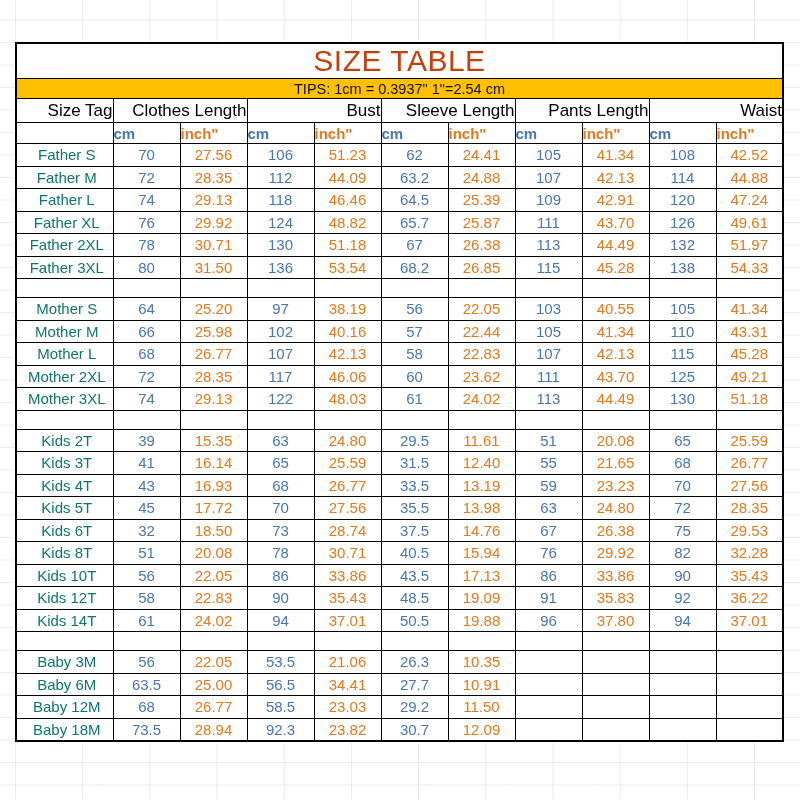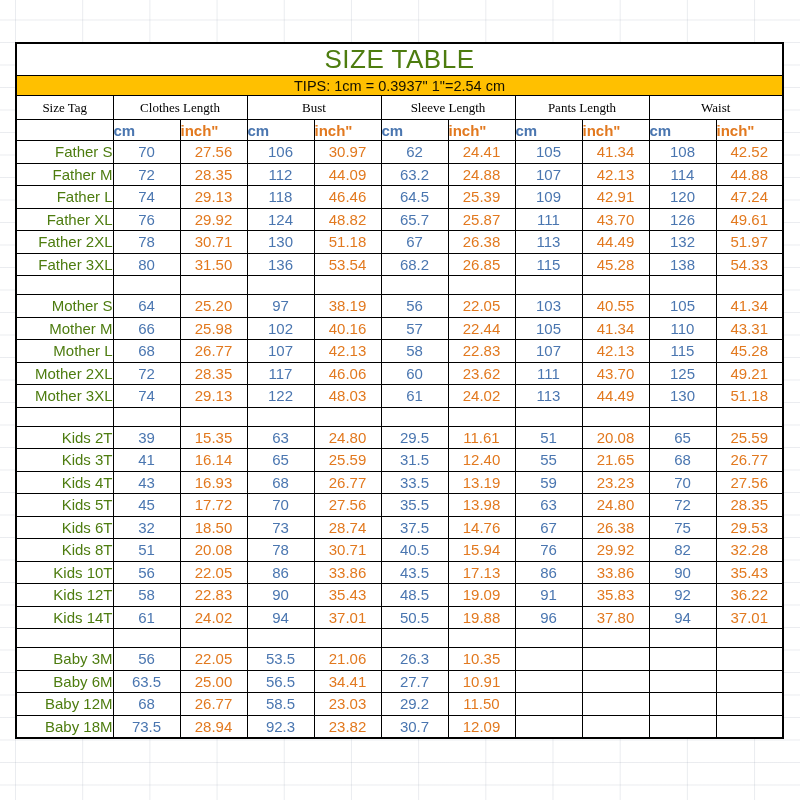--- a/index.html
+++ b/index.html
@@ -21,28 +21,28 @@
   .table-wrap { position: absolute; left: 15px; top: 42px; }
   table {
     border-collapse: collapse; table-layout: fixed;
     background: #fff; border: 2px solid #000;
   }
   th, td {
     border: 1.5px solid #000; padding: 0;
     font-weight: normal; overflow: hidden; white-space: nowrap;
     vertical-align: middle;
   }
-  .title-cell  { height: 16px; font-size: 26px; text-align: center; color: #4d7c0f; letter-spacing: 0.5px; }
+  .title-cell  { height: 16px; font-size: 30px; text-align: center; color: #c2410c; letter-spacing: 0.5px; }
   .tips-cell   { height: 20px; font-size: 14.5px; text-align: center; color: #141000; background: var(--tips-bg, #FFC000); }
-  .group-th    { height: 24px; font-size: 13px; text-align: center; color: #000; font-family: Liberation Serif, serif; }
+  .group-th    { height: 24px; font-size: 17px; text-align: right; color: #000; }
   .unit-th     { height: 21px; font-size: 15px; font-weight: bold; text-align: left; }
   .unit-th.cm   { color: var(--cm-color, #4a76b0); }
   .unit-th.inch { color: var(--inch-color, #e2791f); }
   tbody td     { height: 22.5px; font-size: 15px; text-align: center; }
-  tbody td.tag { text-align: right; padding-left: 4px; color: #4d7c0f; }
+  tbody td.tag { text-align: center; padding-left: 4px; color: #0f766e; }
   tbody td.cm   { color: var(--cm-color, #4a76b0); }
   tbody td.inch { color: var(--inch-color, #e2791f); }
   tr.spacer td { height: 19px; }
 </style>
 </head>
 <body>
 
 <div class="grid-bg"></div>
 
 <div class="table-wrap">
@@ -88,21 +88,21 @@
           <th class="unit-th cm">cm</th>
           <th class="unit-th inch">inch"</th>
         </tr>
     </thead>
     <tbody id="table-body">
         <tr>
           <td class="tag">Father S</td>
           <td class="cm">70</td>
           <td class="inch">27.56</td>
           <td class="cm">106</td>
-          <td class="inch">30.97</td>
+          <td class="inch">51.23</td>
           <td class="cm">62</td>
           <td class="inch">24.41</td>
           <td class="cm">105</td>
           <td class="inch">41.34</td>
           <td class="cm">108</td>
           <td class="inch">42.52</td>
         </tr>
         <tr>
           <td class="tag">Father M</td>
           <td class="cm">72</td>

